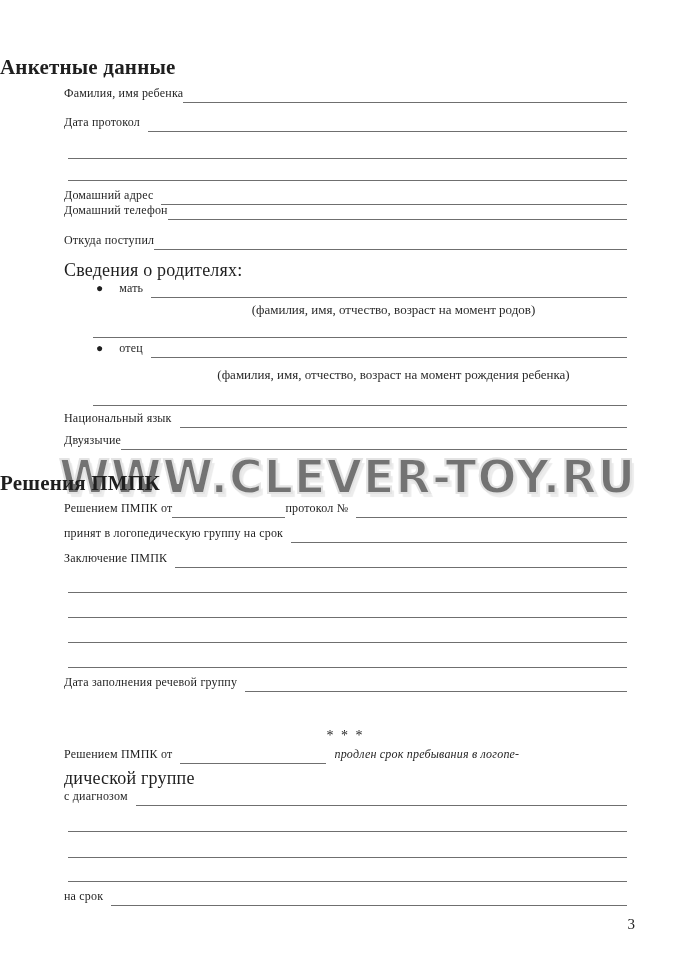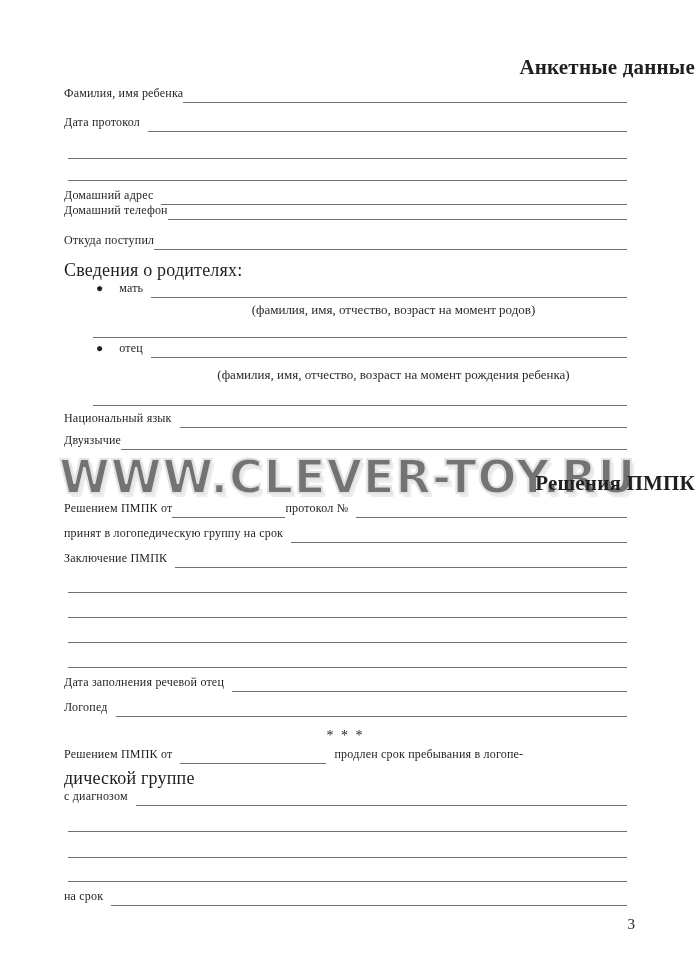--- a/index.html
+++ b/index.html
@@ -1,37 +1,37 @@
 <!DOCTYPE html>
 <html><head>
 <meta charset="utf-8">
 <style>
   html,body{margin:0;padding:0;background:#ffffff;}
   .page{
     position:relative;width:695px;height:960px;background:#ffffff;overflow:hidden;
     font-family:"Liberation Serif","DejaVu Serif",serif;color:#1f1f1f;
   }
   .title{
-    position:absolute;left:0;right:0;text-align:right;
+    position:absolute;left:0;right:0;text-align:left;
     font-size:21px;font-weight:bold;letter-spacing:.2px;z-index:2;
   }
   .row{
     position:absolute;left:64px;right:68px;height:24px;
     display:flex;align-items:flex-end;z-index:2;
   }
   .lbl{
     white-space:nowrap;font-size:12px;line-height:20px;letter-spacing:.2px;
   }
   .line{
     flex:1;border-bottom:1.5px solid #6f6f6f;height:100%;
   }
   .gapline{
     border-bottom:1.5px solid #6f6f6f;height:100%;
   }
-  .sp{margin-left:8px;}
+  .sp{margin-left:8px;font-style:italic;}
   .trow{
     position:absolute;left:64px;right:68px;font-size:18px;line-height:20px;
     letter-spacing:.2px;z-index:2;
   }
   .caption{
     position:absolute;left:160px;right:68px;text-align:center;
     font-size:13px;line-height:14px;color:#2a2a2a;z-index:2;
   }
   .bullet{
     font-size:12px;line-height:20px;margin-right:16px;
@@ -155,28 +155,24 @@
     <span class="line"></span>
   </div>
   <div class="row" style="top:631px;height:12px;left:68px;">
     <span class="line"></span>
   </div>
   <div class="row" style="top:656px;height:12px;left:68px;">
     <span class="line"></span>
   </div>
 
   <div class="row" style="top:668px;">
-    <span class="lbl">Дата заполнения речевой отец</span>
-    <span class="line sp"></span>
-  </div>
-
-  <div class="row" style="top:693px;">
-    <span class="lbl">Логопед</span>
-    <span class="line sp"></span>
-  </div>
+    <span class="lbl">Дата заполнения речевой группу</span>
+    <span class="line sp"></span>
+  </div>
+
 
   <div class="stars" style="top:728px;">* * *</div>
 
   <div class="row" style="top:740px;">
     <span class="lbl">Решением ПМПК от</span>
     <span class="gapline sp" style="width:146px;"></span>
     <span class="lbl sp">продлен срок пребывания в логопе-</span>
   </div>
   <div class="trow" style="top:768px;">дической группе</div>
 

